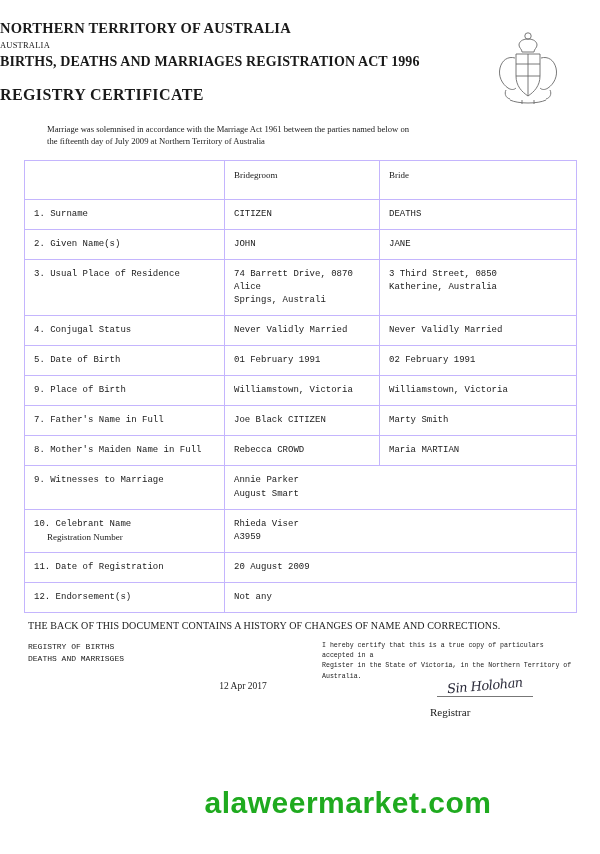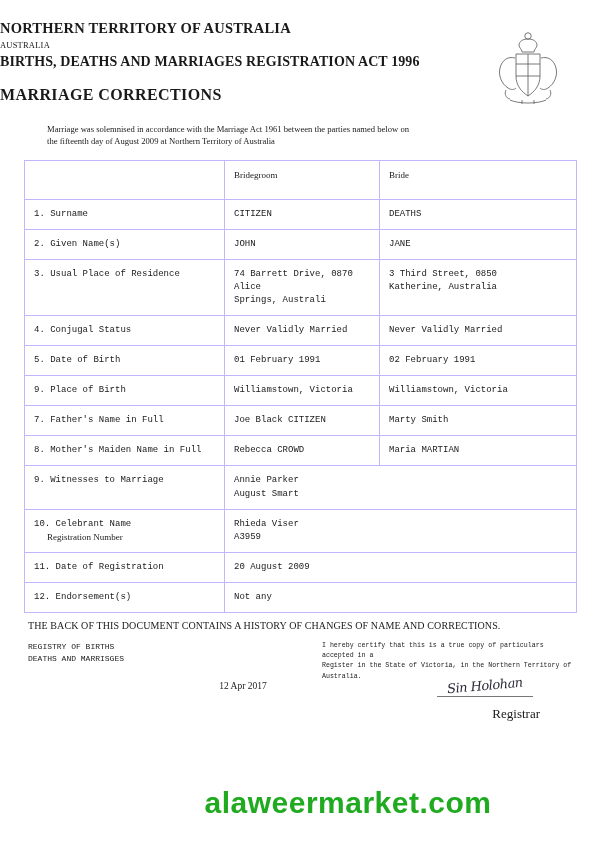--- a/index.html
+++ b/index.html
@@ -148,22 +148,22 @@
     width: 96px;
     height: 1px;
     background: #777;
     margin: 2px auto 0 auto;
   }
   .registrar {
     position: absolute;
     top: 706px;
     left: 430px;
     width: 110px;
-    text-align: right;
-    font-size: 13px;
+    text-align: left;
+    font-size: 11px;
   }
 
   
   .watermark {
     position: absolute;
     top: 786px;
     left: 0;
     width: 600px;
     text-align: center;
     font-family: "Liberation Sans", sans-serif;
@@ -175,24 +175,24 @@
 </style>
 </head>
 <body>
 
 <div class="page">
 
   <div class="header">
     <p class="jurisdiction">NORTHERN TERRITORY OF AUSTRALIA</p>
     <p class="country">AUSTRALIA</p>
     <p class="act">BIRTHS, DEATHS AND MARRIAGES REGISTRATION ACT 1996</p>
-    <p class="doc-title">MARRIAGE CORRECTIONS</p>
+    <p class="doc-title">REGISTRY CERTIFICATE</p>
     <p class="solemnised">
       <span>Marriage was solemnised in accordance with the Marriage Act 1961 between the parties named below on</span><br>
-      <span>the fifteenth day of August 2009 at Northern Territory of Australia</span>
+      <span>the fifteenth day of July 2009 at Northern Territory of Australia</span>
     </p>
   </div>
 
   <svg class="crest" viewBox="0 0 72 78">
     <g fill="none" stroke="#6a6a6a" stroke-width="0.9">
       <path d="M36 9 C30 9 27 12 27 15 C27 18 30 19 30 22 L42 22 C42 19 45 18 45 15 C45 12 42 9 36 9 Z"></path>
       <circle cx="36" cy="6" r="3.2"></circle>
       <path d="M24 24 L48 24 L48 46 C48 56 42 62 36 66 C30 62 24 56 24 46 Z"></path>
       <path d="M36 24 L36 66"></path>
       <path d="M24 34 L48 34"></path>

